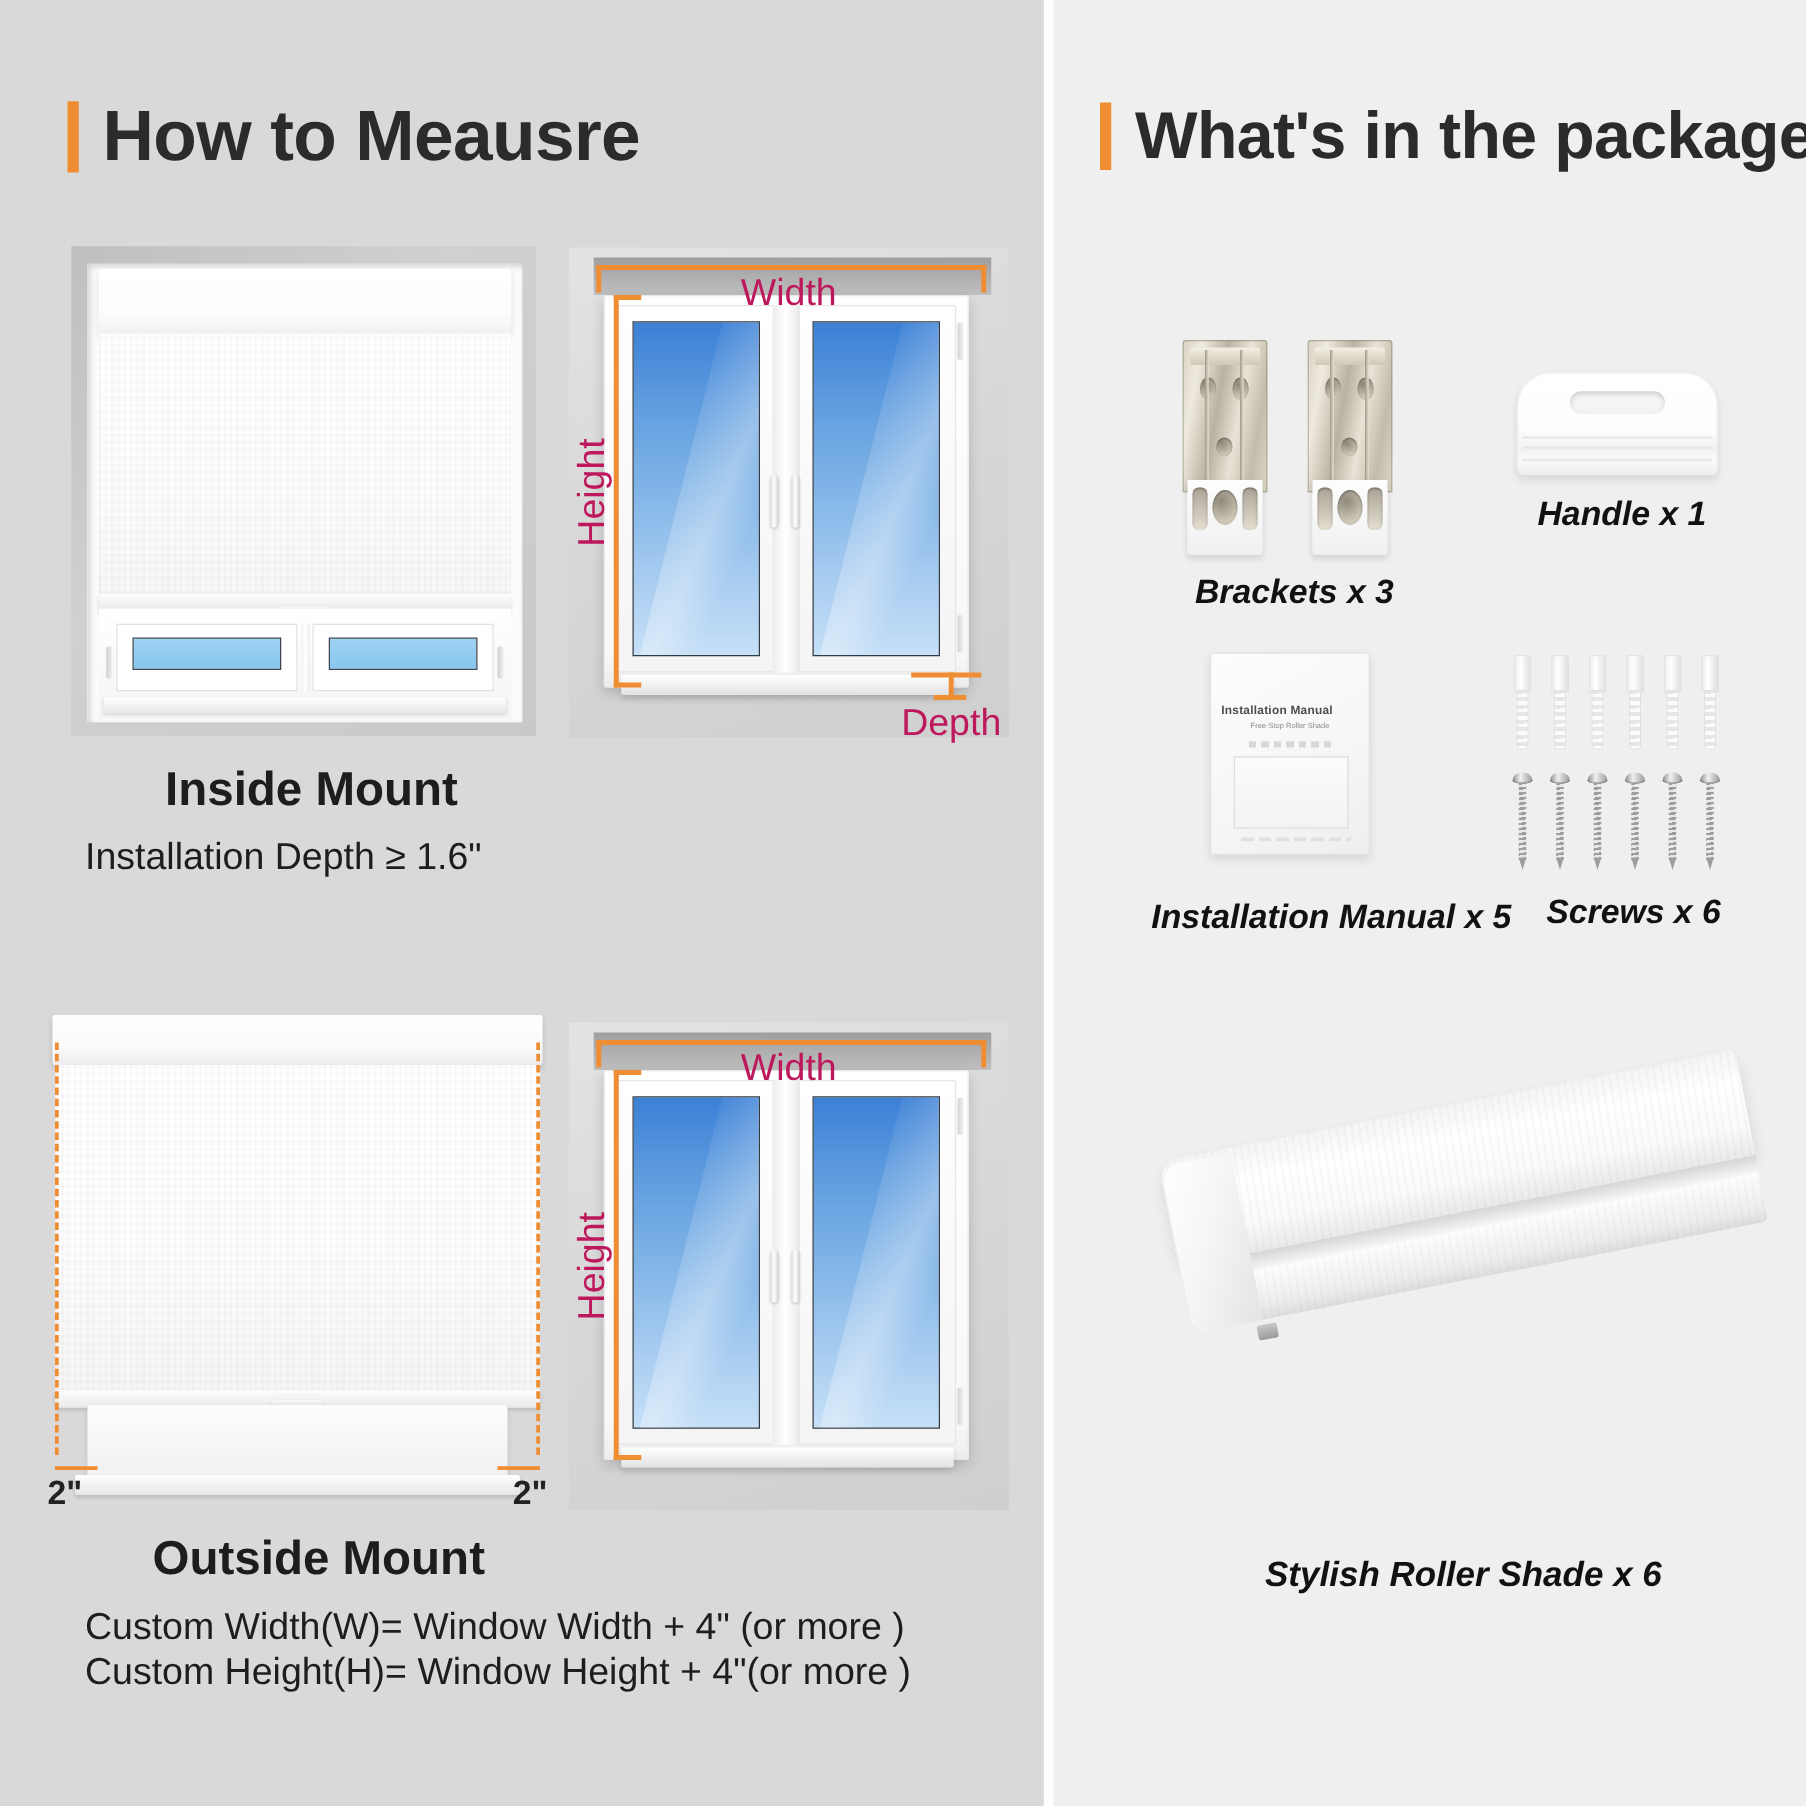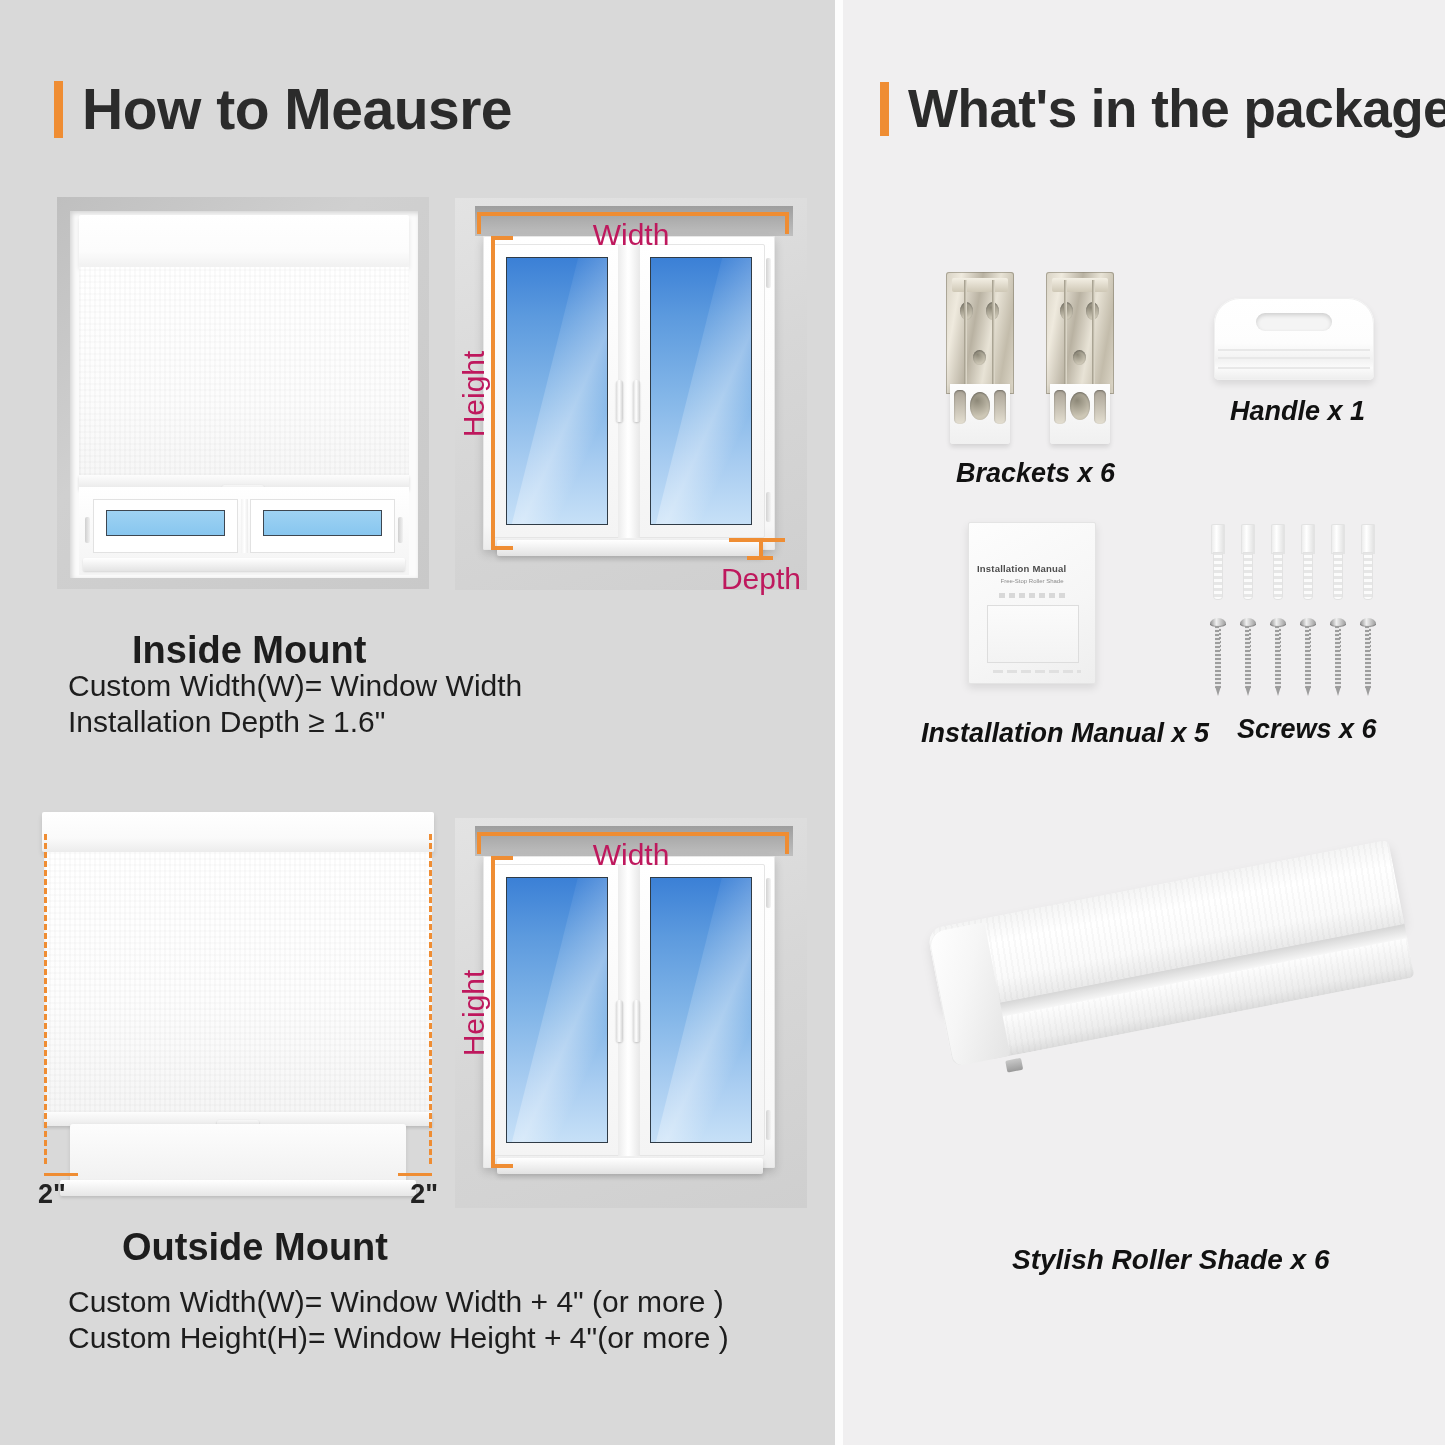--- a/index.html
+++ b/index.html
@@ -418,23 +418,22 @@
       <div class="m-cap-h" style="left:36px; top:38px;"></div>
       <div class="m-cap-h" style="left:36px; bottom:40px;"></div>
       <div class="m-label vert" style="left:2px; top:50%; transform:translateY(-50%) rotate(180deg);">Height</div>
 
       <div class="m-line-h" style="right:22px; bottom:48px; width:56px;"></div>
       <div class="m-line-v" style="right:44px; bottom:32px; height:20px;"></div>
       <div class="m-cap-h" style="right:34px; bottom:30px; width:26px;"></div>
       <div class="m-label" style="right:6px; bottom:-6px;">Depth</div>
     </div>
 
-    <div class="mount-title" style="left:132px; top:629px;">Inside Mount</div>
+    <div class="mount-title" style="left:132px; top:611px;">Inside Mount</div>
     <div class="mount-lines" style="left:68px; top:668px;">
-      <div>Custom Width(W)= Window Width</div>
       <div>Installation Depth ≥ 1.6"</div>
     </div>
 
     <div class="fig" id="outside-shade">
       <div class="headrail"></div>
       <div class="shade-fabric2"></div>
       <div class="om-rail"></div>
       <div class="rail-tab" style="bottom:72px;"></div>
       <div class="om-window"></div>
       <div class="om-sill"></div>
@@ -514,21 +513,21 @@
           <div class="bkt-vert" style="left:18px;"></div>
           <div class="bkt-vert" style="left:46px;"></div>
         </div>
         <div class="bkt-white">
           <div class="bkt-slot" style="left:4px; top:6px; width:12px; height:34px;"></div>
           <div class="bkt-slot" style="right:4px; top:6px; width:12px; height:34px;"></div>
           <div class="bkt-hole" style="left:50%; margin-left:-10px; top:8px; width:20px; height:28px;"></div>
         </div>
       </div>
     </div>
-    <div class="pkg-label" style="left:113px; top:458px;">Brackets x 6</div>
+    <div class="pkg-label" style="left:113px; top:458px;">Brackets x 3</div>
 
     <div class="fig" id="handle-fig" style="left:371px; top:298px;">
       <div class="handle-body">
         <div class="handle-slot"></div>
         <div class="handle-ridge" style="top:62%;"></div>
         <div class="handle-ridge" style="top:72%;"></div>
         <div class="handle-ridge" style="top:84%;"></div>
       </div>
     </div>
     <div class="pkg-label" style="left:387px; top:396px;">Handle x 1</div>

